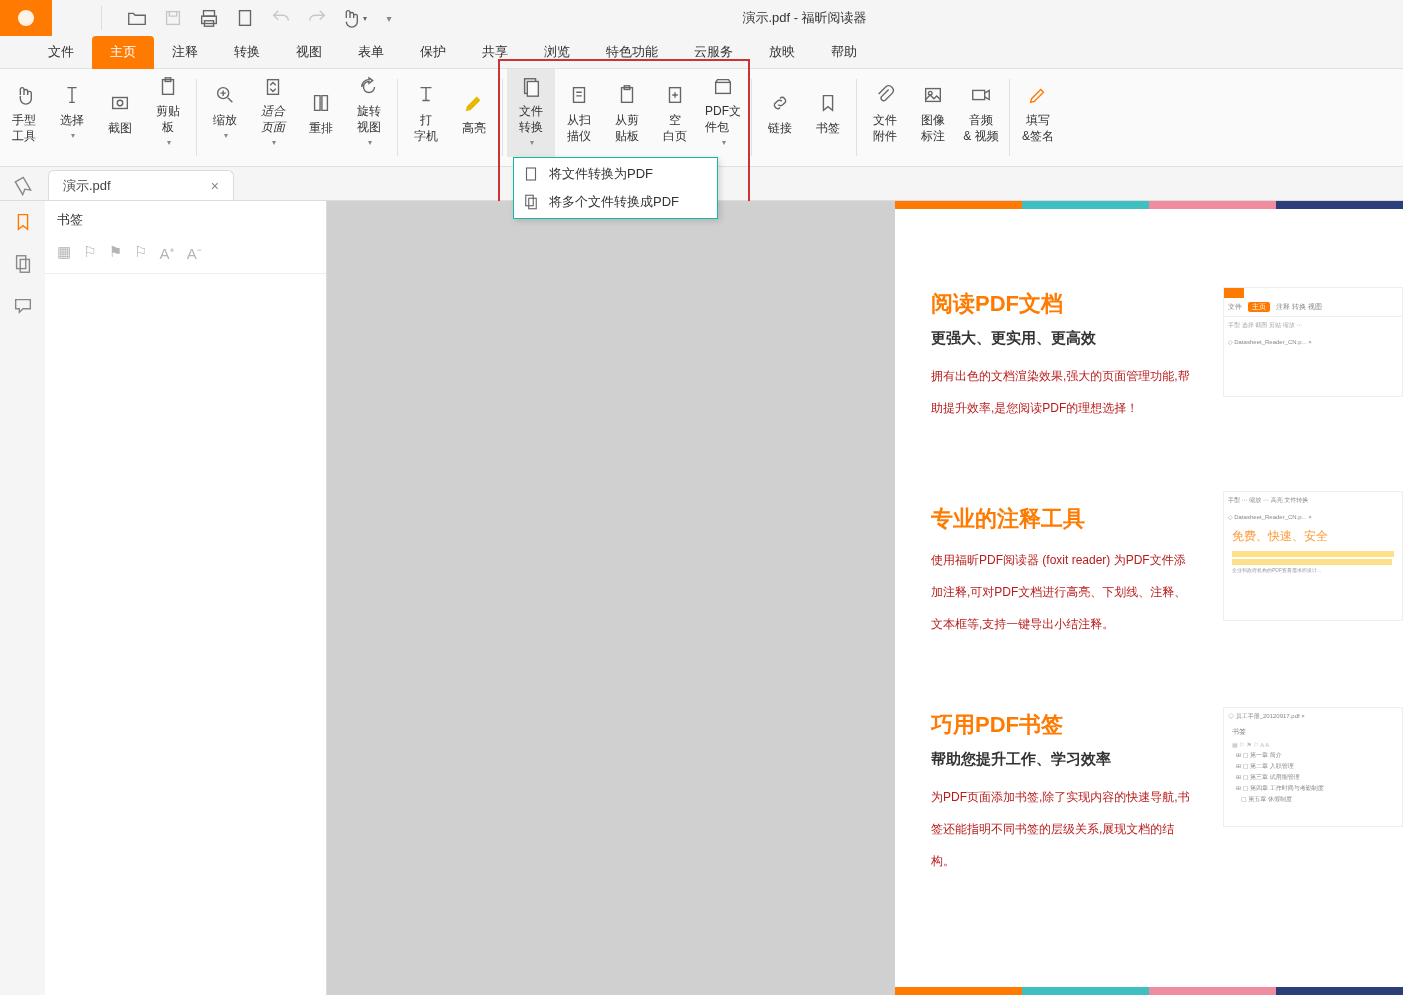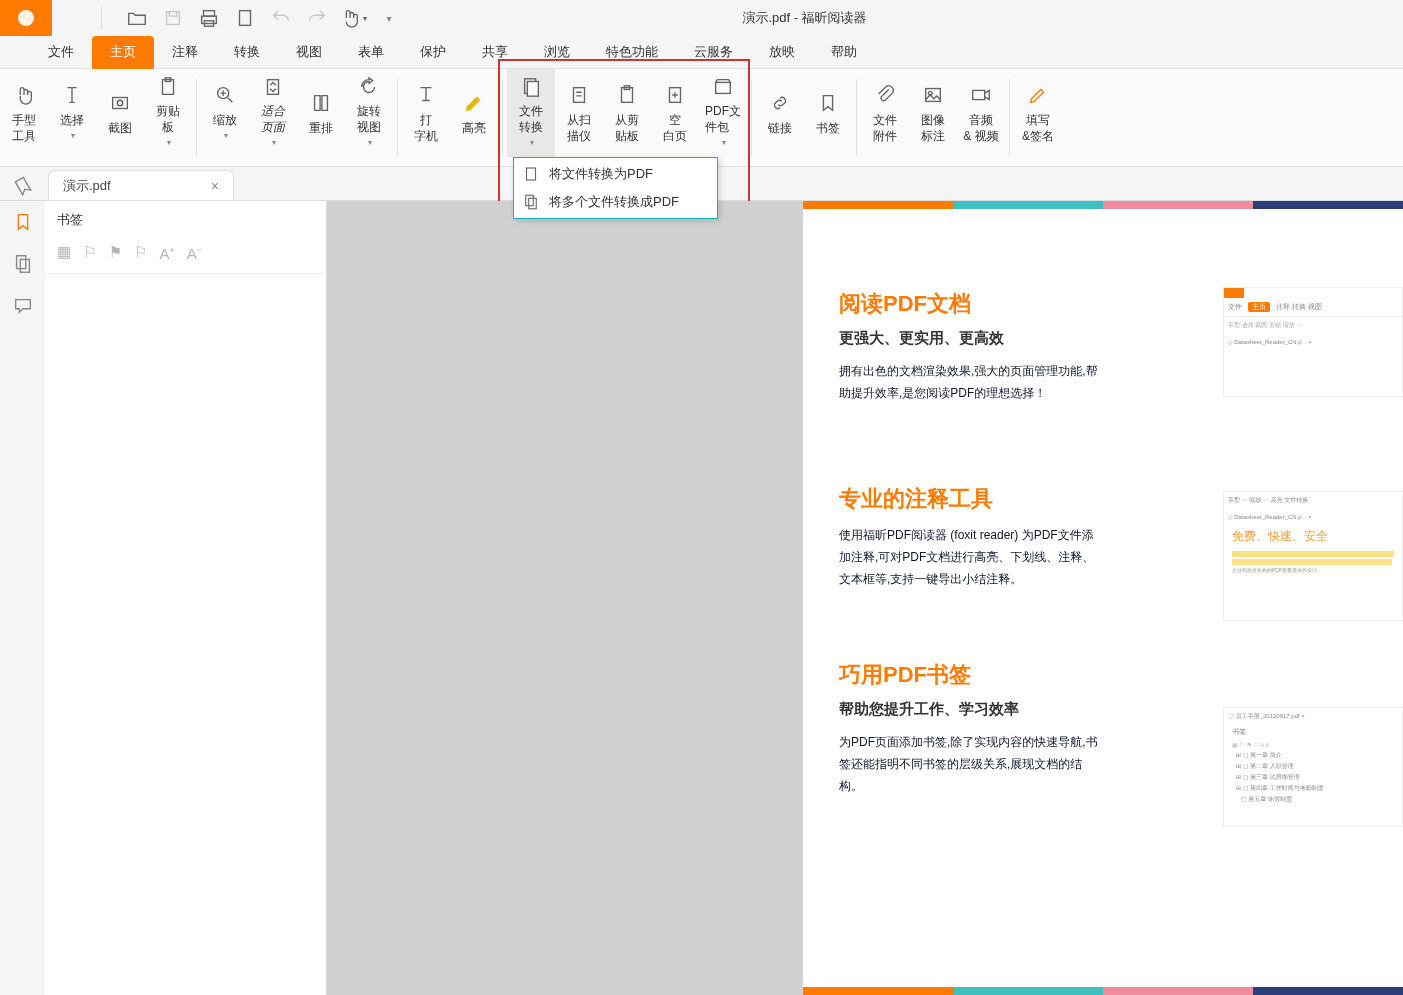--- a/index.html
+++ b/index.html
@@ -35,27 +35,27 @@
 
 .workspace { display:flex; height: calc(995px - 36px - 33px - 98px - 34px); background:#cfcfcf; }
 .leftbar { width:45px; background:#f5f5f5; display:flex; flex-direction:column; align-items:center; padding-top:10px; gap:20px;}
 .leftbar .lic { width:22px; height:22px; color:#888;}
 .leftbar .lic.active { color:#ff7a00;}
 .sidepanel { width:282px; background:#fff; border-right:1px solid #dcdcdc; }
 .sidepanel .sp-title { padding:10px 12px; font-size:13px; color:#333;}
 .sidepanel .sp-tools { display:flex; gap:12px; padding:4px 12px 10px; border-bottom:1px solid #eee;}
 .sidepanel .sp-tools span { color:#b5b5b5; font-size:15px;}
 .docview { flex:1; background:#d0d0d0; position:relative; overflow:hidden; display:flex; justify-content:flex-end;}
-.page { width: 600px; background:#fff; margin-top:0; position:relative; }
+.page { width: 508px; background:#fff; margin-top:0; position:relative; }
 .page .colorstrip { height:8px; display:flex;}
 .page .colorstrip div { flex:1;}
 .page .section { padding: 36px 36px 10px; }
 .page h2 { color:#ff7a00; font-size:22px; font-weight:bold; margin-bottom:10px;}
 .page h3 { color:#333; font-size:15px; margin-bottom:12px;}
-.page p { color:#0f172a; font-size:12px; line-height:22px; }
+.page p { color:#b91c1c; font-size:12px; line-height:32px; }
 .page .thumb { position:absolute; right:0; width:180px; height:110px; background:#fff; border:1px solid #eee; font-size:7px; color:#888; overflow:hidden;}
 .collapse-handle { position:absolute; left:327px; top:440px; width:10px; height:40px; background:#e8e8e8; display:flex; align-items:center; justify-content:center; color:#888; font-size:10px;}
 
 svg { width:22px; height:22px; stroke:currentColor; fill:none; stroke-width:1.5;}
 </style>
 </head>
 <body>
 
 <div class="titlebar">
   <div class="logo">

